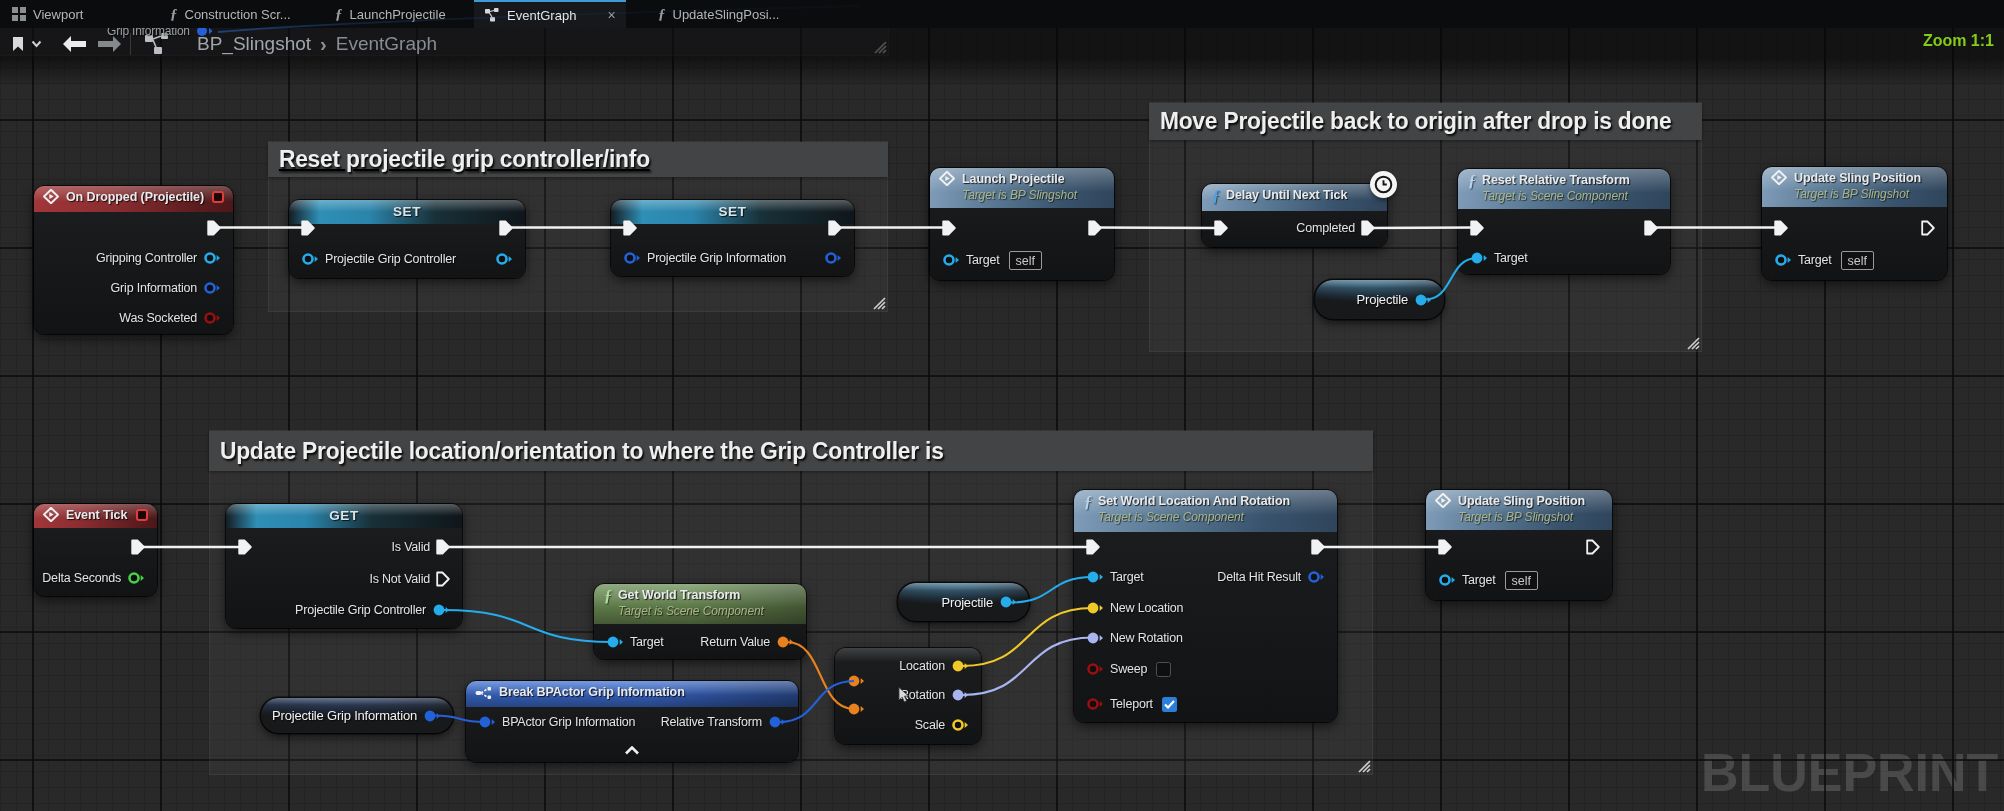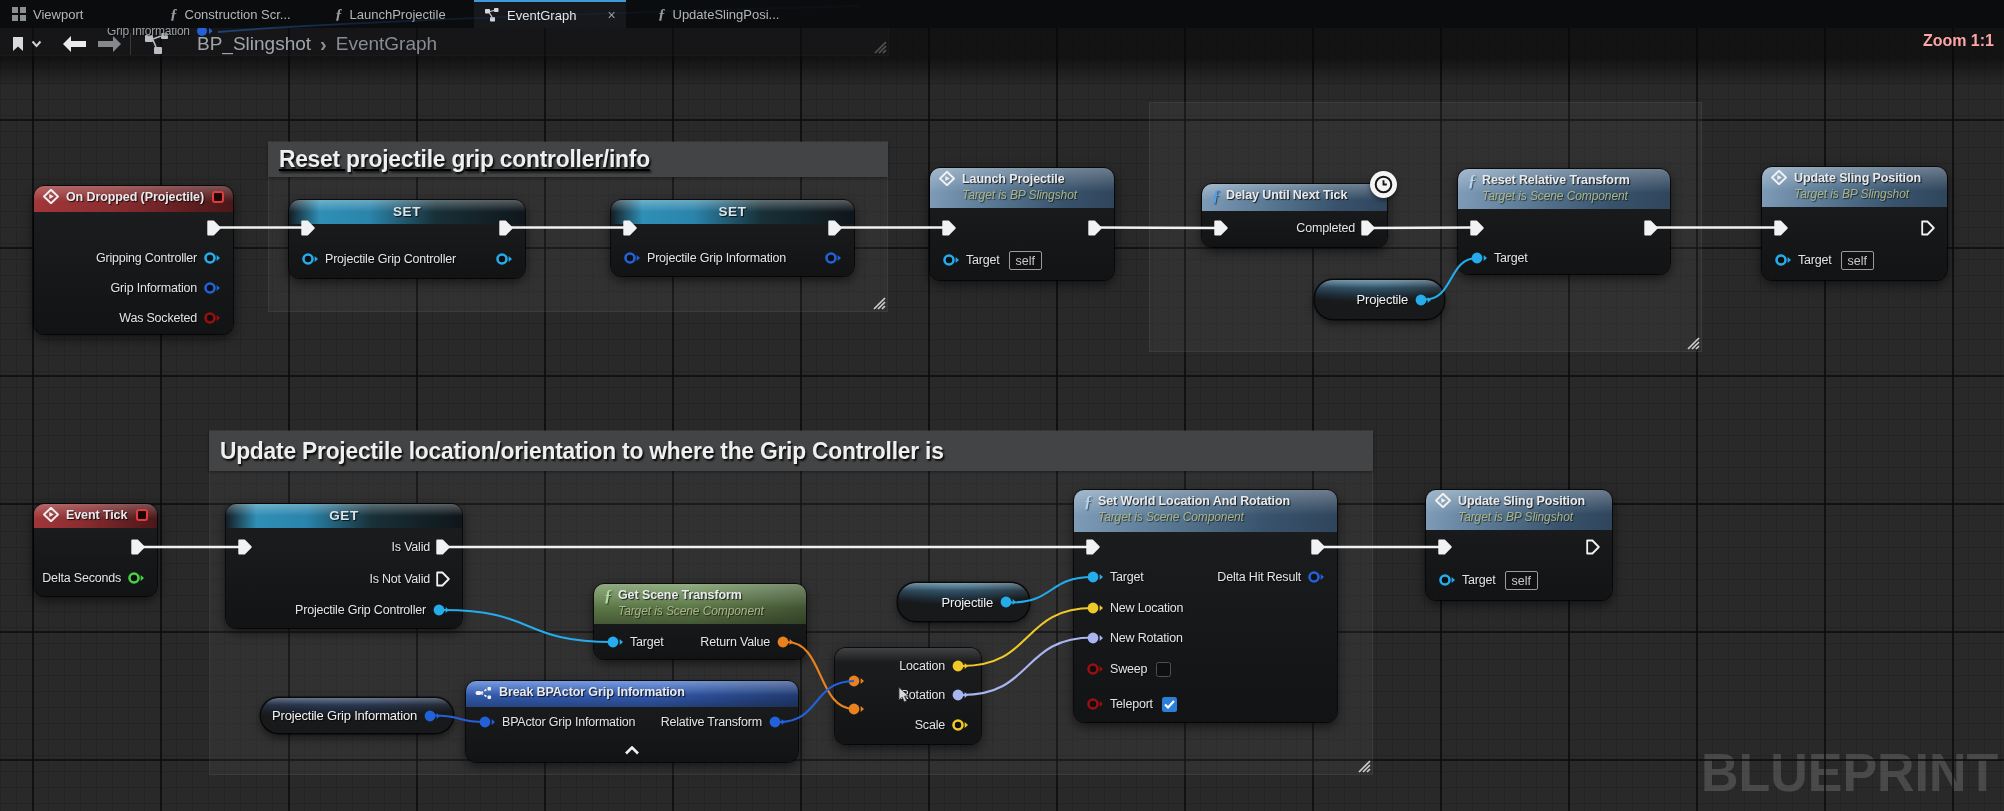--- a/index.html
+++ b/index.html
@@ -16,21 +16,21 @@
   .tab .close{margin-left:24px;color:#9aa0a4;font-size:14px;line-height:1;}
   
   .titleband{position:absolute;left:0;top:28px;width:100%;height:32px;
              background:rgba(6,7,8,0.62);z-index:20;}
   .bandshadow{position:absolute;left:0;top:60px;width:100%;height:26px;z-index:4;
               background:linear-gradient(180deg,rgba(0,0,0,0.5),rgba(0,0,0,0));pointer-events:none;}
   .crumbs{position:absolute;left:0;top:28px;width:100%;height:32px;z-index:25;
           display:flex;align-items:center;color:#9aa1a6;font-size:19px;}
   .crumbs .sep-line{width:1px;height:22px;background:#36393c;margin:0 6px;}
   .crumbs .navarrow{font-weight:bold;}
-  .zoomlabel{position:absolute;right:10px;top:32px;z-index:25;color:#fca5a5;
+  .zoomlabel{position:absolute;right:10px;top:32px;z-index:25;color:#84cc16;
              font-size:16px;font-weight:bold;}
   
   .graph{position:absolute;left:0;top:28px;width:2004px;height:783px;background-color:#292929;
          background-image:linear-gradient(to right,#242424 1px,transparent 1px),
                           linear-gradient(to bottom,#242424 1px,transparent 1px);
          background-size:16px 16px;background-position:0px 7px;z-index:1;}
   .gridmajor{position:absolute;left:0;top:0;width:100%;height:100%;z-index:2;pointer-events:none;
          background-image:linear-gradient(to right,rgba(10,10,10,0.75) 2px,transparent 2px),
                           linear-gradient(to bottom,rgba(10,10,10,0.75) 2px,transparent 2px);
          background-size:128px 128px;background-position:32px 91px;}
@@ -125,20 +125,23 @@
         </div>
         <div class="comment" style="left: 268px; top: 113px; width: 620px; height: 171px;">
           <div class="chead" style="height: 35px; text-decoration: underline;">
             <div class="ctitle">Reset projectile grip controller/info</div>
           </div>
           <div class="cresize"><svg width="15" height="15" viewBox="0 0 15 15">
               <path d="M3 14 L14 3 M7 14 L14 7 M11 14 L14 11" stroke="#cdcdcd" stroke-width="1.7" fill="none"></path>
             </svg></div>
         </div>
         <div class="comment" style="left: 1149px; top: 74px; width: 553px; height: 250px;">
+          <div class="chead" style="height: 37px;">
+            <div class="ctitle">Move Projectile back to origin after drop is done</div>
+          </div>
           <div class="cresize"><svg width="15" height="15" viewBox="0 0 15 15">
               <path d="M3 14 L14 3 M7 14 L14 7 M11 14 L14 11" stroke="#cdcdcd" stroke-width="1.7" fill="none"></path>
             </svg></div>
         </div>
         <div class="comment" style="left: 209px; top: 402px; width: 1164px; height: 345px;">
           <div class="chead" style="height: 40px;">
             <div class="ctitle">Update Projectile location/orientation to where the Grip Controller is</div>
           </div>
           <div class="cresize"><svg width="15" height="15" viewBox="0 0 15 15">
               <path d="M3 14 L14 3 M7 14 L14 7 M11 14 L14 11" stroke="#cdcdcd" stroke-width="1.7" fill="none"></path>
@@ -465,21 +468,21 @@
                 <path d="M13.6 3.9 L17 7 L13.6 10.1 Z" fill="#25aceb"></path>
               </svg>
             </span>
             <span class="plabel">Projectile Grip Controller</span>
           </div>
         </div>
         <div class="node" style="left: 594px; top: 556px; width: 212px; height: 75px;">
           <div class="nhead h-pure" style="height: 40px;">
             <span class="ficon-node" style="color:#b2dba2;">ƒ</span>
             <div class="htxt">
-              <div class="title">Get Scene Transform</div>
+              <div class="title">Get World Transform</div>
               <div class="subtitle">Target is Scene Component</div>
             </div>
           </div>
           <div class="prow in" style="top: 46px;">
             <span style="display: flex; align-items: center;">
               <svg width="18" height="14" viewBox="0 0 18 14">
                 <circle cx="7" cy="7" r="5.4" fill="#25aceb"></circle>
                 <path d="M13.6 3.9 L17 7 L13.6 10.1 Z" fill="#25aceb"></path>
               </svg>
             </span>

